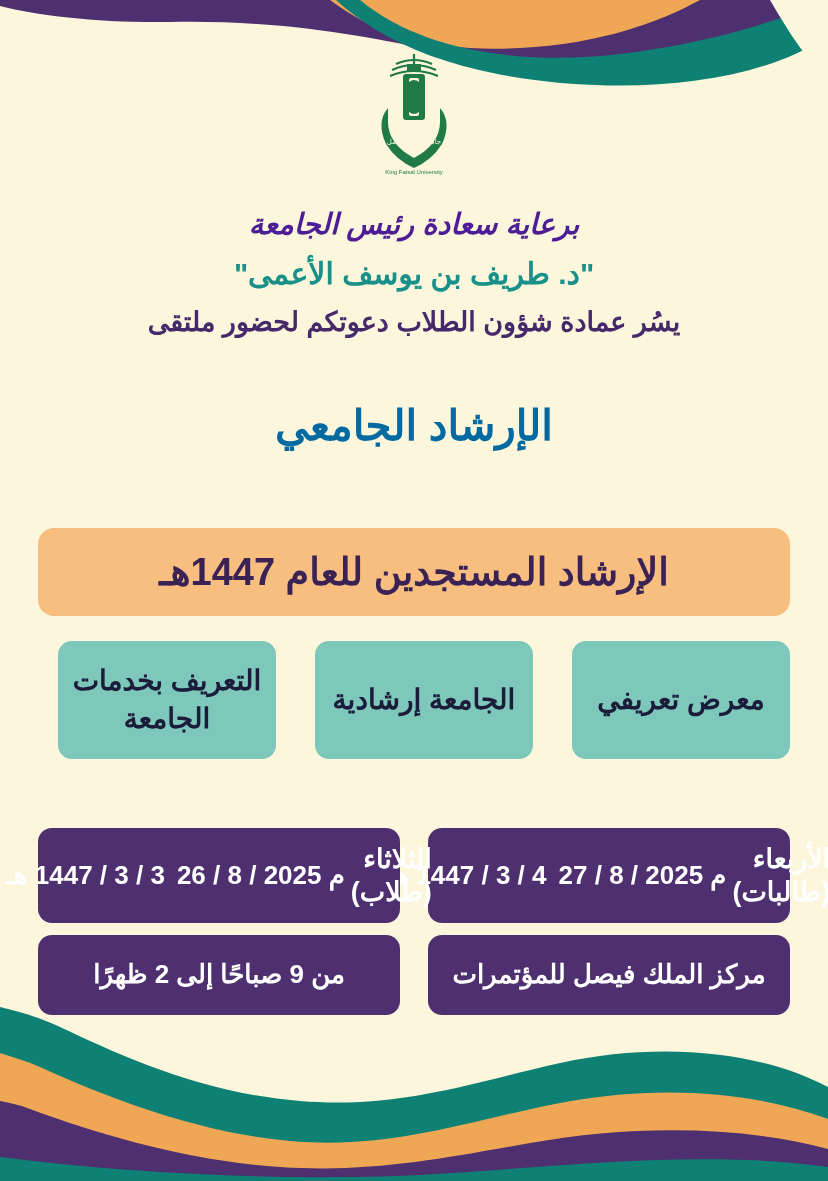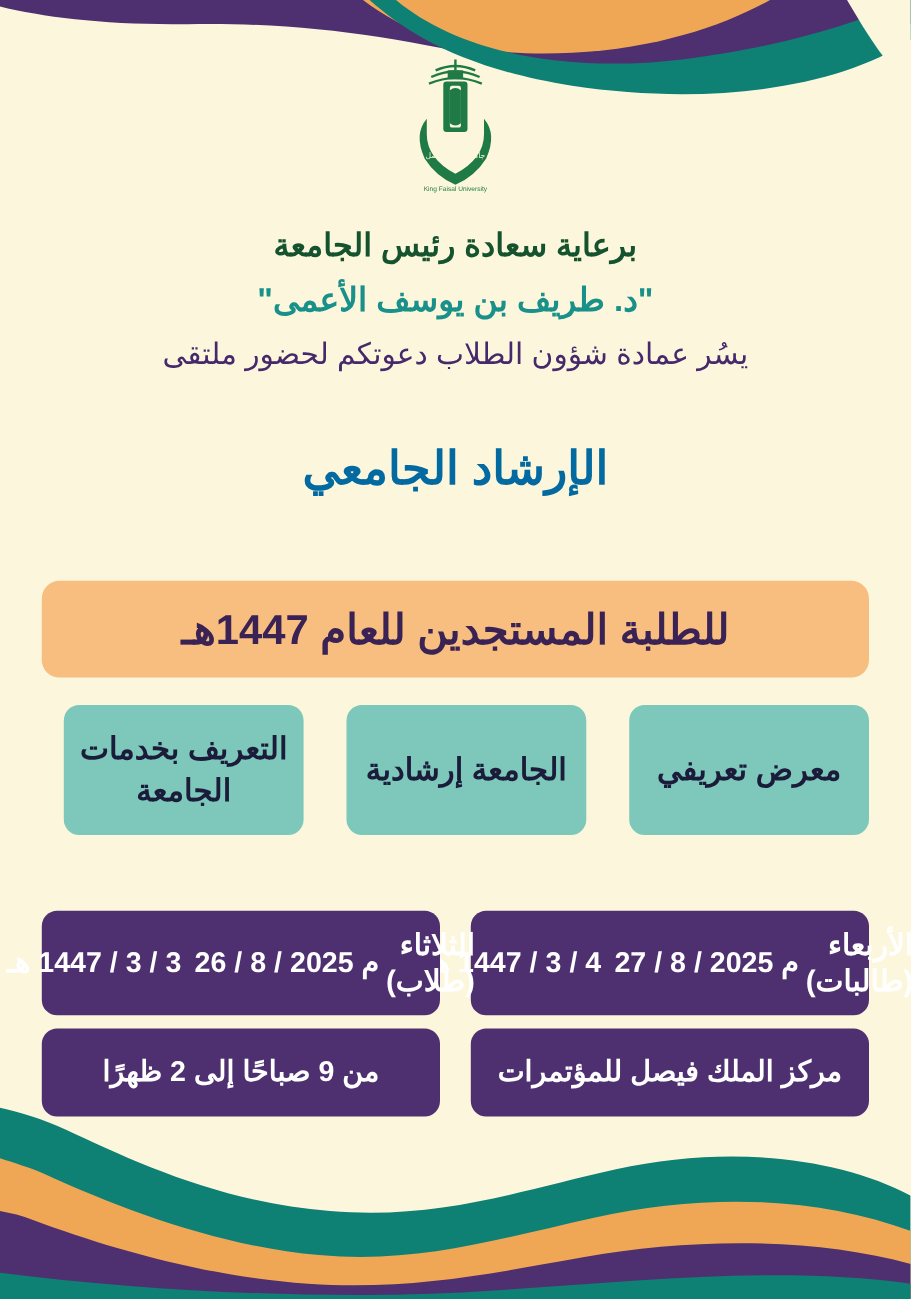--- a/index.html
+++ b/index.html
@@ -49,34 +49,35 @@
     position: absolute;
     top: 206px;
     left: 0;
     width: 100%;
     text-align: center;
     padding: 0 40px;
   }
   .patron-line {
     font-size: 29px;
     font-weight: bold;
-    color: #14532d;
+    color: #4c1d95;
     letter-spacing: 0;
     line-height: 1.3;
+    font-style: italic;
   }
   .patron-name {
     font-size: 30px;
     font-weight: bold;
     color: #199089;
     margin-top: 10px;
     line-height: 1.3;
   }
   .invite-line {
     font-size: 27px;
-    font-weight: normal;
+    font-weight: bold;
     color: #46296b;
     margin-top: 12px;
     line-height: 1.3;
   }
 
   
   .main-title {
     position: absolute;
     top: 402px;
     left: 0;
@@ -243,21 +244,21 @@
 
   <div class="header-block">
     <div class="patron-line">برعاية سعادة رئيس الجامعة</div>
     <div class="patron-name">"د. طريف بن يوسف الأعمى"</div>
     <div class="invite-line">يسُر عمادة شؤون الطلاب دعوتكم لحضور ملتقى</div>
   </div>
 
   <div class="main-title">الإرشاد الجامعي</div>
 
   <div class="banner">
-    <span class="banner-text">للطلبة المستجدين للعام 1447هـ</span>
+    <span class="banner-text">الإرشاد المستجدين للعام 1447هـ</span>
   </div>
 
   <div class="features">
     <div class="feature-card">
       <span>التعريف بخدمات الجامعة</span>
     </div>
     <div class="feature-card">
       <span>الجامعة إرشادية</span>
     </div>
     <div class="feature-card">

